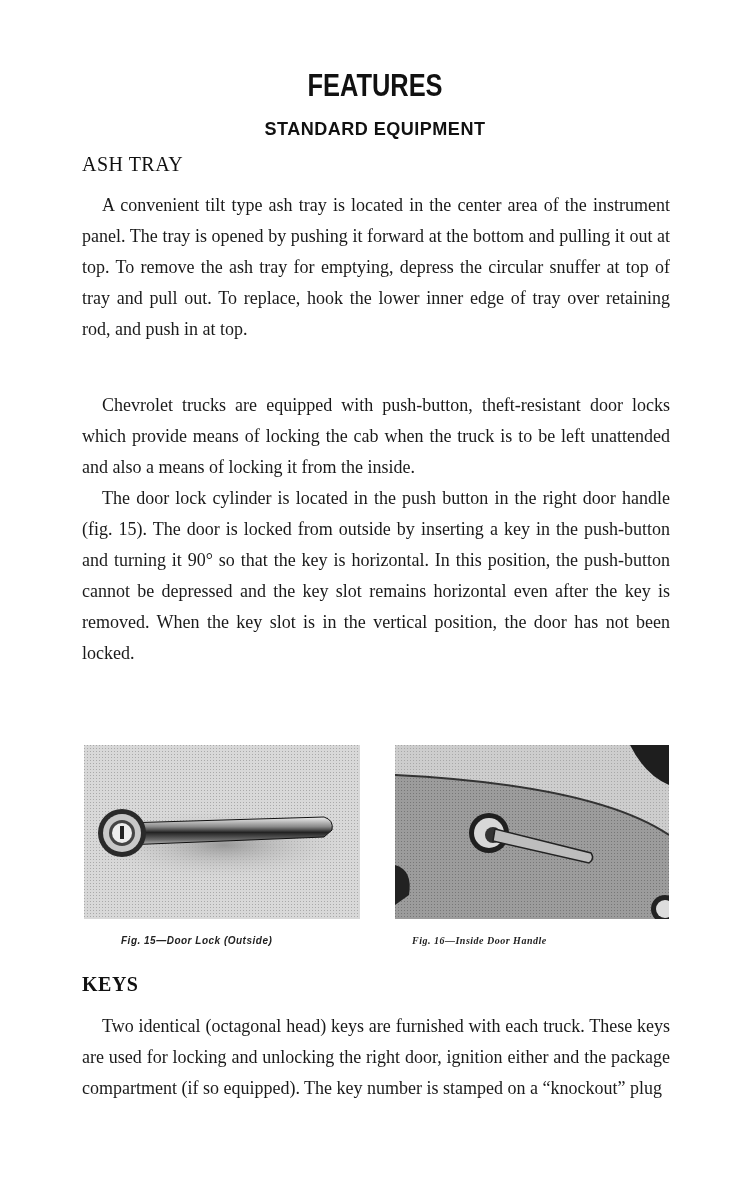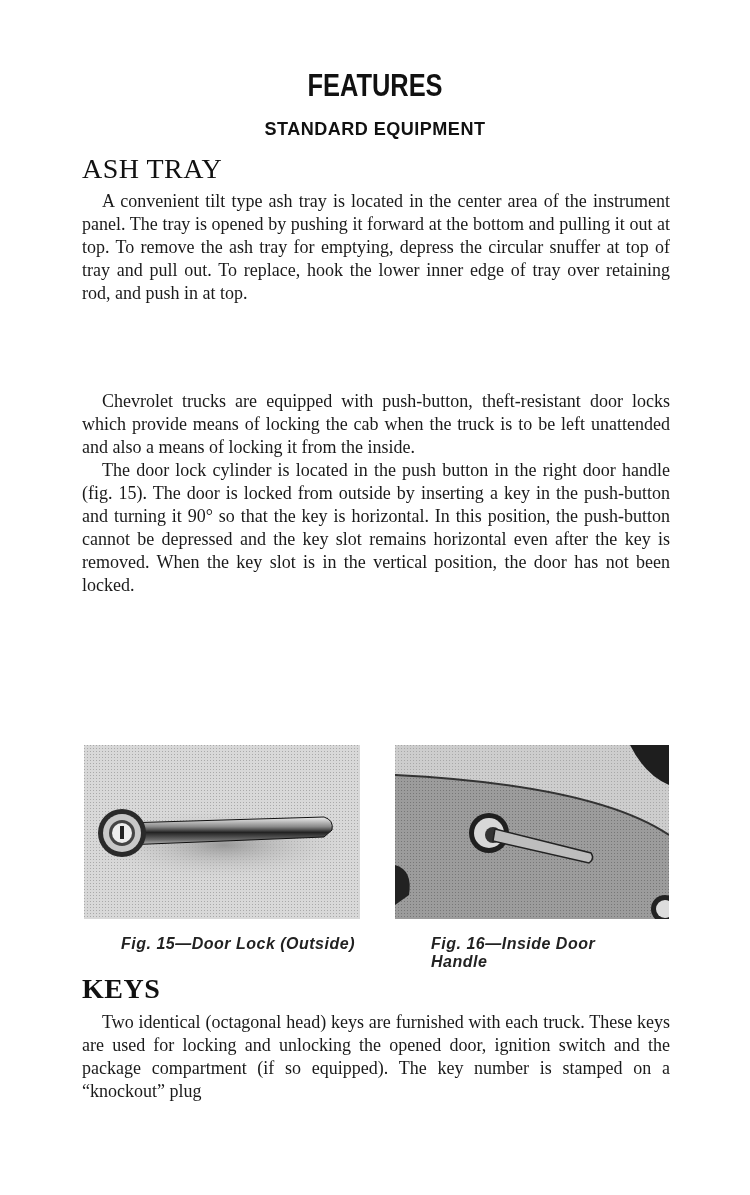--- a/index.html
+++ b/index.html
@@ -10,36 +10,36 @@
     font-family: "Liberation Sans", sans-serif; font-weight: bold; font-size: 31px;
     letter-spacing: 0px; transform: scaleX(0.82); transform-origin: center; color: #111;
   }
   .subtitle {
     position: absolute; left: 0; width: 750px; top: 118px; text-align: center;
     font-family: "Liberation Sans", sans-serif; font-weight: bold; font-size: 19px;
     letter-spacing: 0.5px; color: #111; transform: scaleX(0.95);
   }
   .h2 {
     position: absolute; left: 82px;
-    font-family: "Liberation Serif", serif; font-size: 28px; color: #111; letter-spacing: 0.5px;
+    font-family: "Liberation Serif", serif; font-size: 20px; color: #111; letter-spacing: 0.5px;
   }
   .h2.bold { font-weight: bold; }
   .body-text {
     position: absolute; left: 82px; width: 588px;
-    font-family: "Liberation Serif", serif; font-size: 18px; line-height: 23px;
+    font-family: "Liberation Serif", serif; font-size: 18px; line-height: 31px;
     text-align: justify; color: #1a1a1a;
   }
   .body-text p { margin: 0; text-indent: 20px; text-align: justify; }
   .figure {
     position: absolute; top: 745px; height: 174px; background: #cfcfcf; overflow: hidden;
   }
   .caption {
     position: absolute; top: 935px;
     font-family: "Liberation Sans", sans-serif; font-style: italic; font-weight: bold;
-    font-size: 16px; letter-spacing: 0.5px; color: #222;
+    font-size: 10px; letter-spacing: 0.5px; color: #222;
   }
   .page-num {
     position: absolute; left: 0; width: 750px; top: 1133px; text-align: center;
     font-family: "Liberation Serif", serif; font-size: 15px; color: #222;
   }
 </style>
 </head>
 <body>
 
 <div class="page">
@@ -106,20 +106,20 @@
       <path d="M235 0 Q250 30 274 40 L274 0 Z" fill="#1e1e1e"></path>
       <circle cx="94" cy="88" r="20" fill="#1f1f1f"></circle>
       <circle cx="94" cy="88" r="15" fill="#d8d8d8"></circle>
       <circle cx="98" cy="90" r="8" fill="#333"></circle>
       <path d="M100 84 L196 108 Q200 114 194 118 L98 96 Z" fill="#bdbdbd" stroke="#222" stroke-width="1.5"></path>
       <path d="M0 120 Q18 125 14 150 L0 160 Z" fill="#222"></path>
       <circle cx="270" cy="164" r="14" fill="#222"></circle>
       <circle cx="270" cy="164" r="9" fill="#ddd"></circle>
     </svg>
   </div>
-  <div class="caption" style="left:431px;">Fig. 16—Inside Door Handle</div>
+  <div class="caption" style="left:412px;font-family:Liberation Serif, serif;">Fig. 16—Inside Door Handle</div>
 
   <div class="h2 bold" style="top:973px;">KEYS</div>
   <div class="body-text" style="top:1011px;">
-    <p>Two identical (octagonal head) keys are furnished with each truck. These keys are used for locking and unlocking the opened door, ignition switch and the package compartment (if so equipped). The key number is stamped on a “knockout” plug</p>
+    <p>Two identical (octagonal head) keys are furnished with each truck. These keys are used for locking and unlocking the right door, ignition either and the package compartment (if so equipped). The key number is stamped on a “knockout” plug</p>
   </div>
 
 </div>
 
 </body></html>

